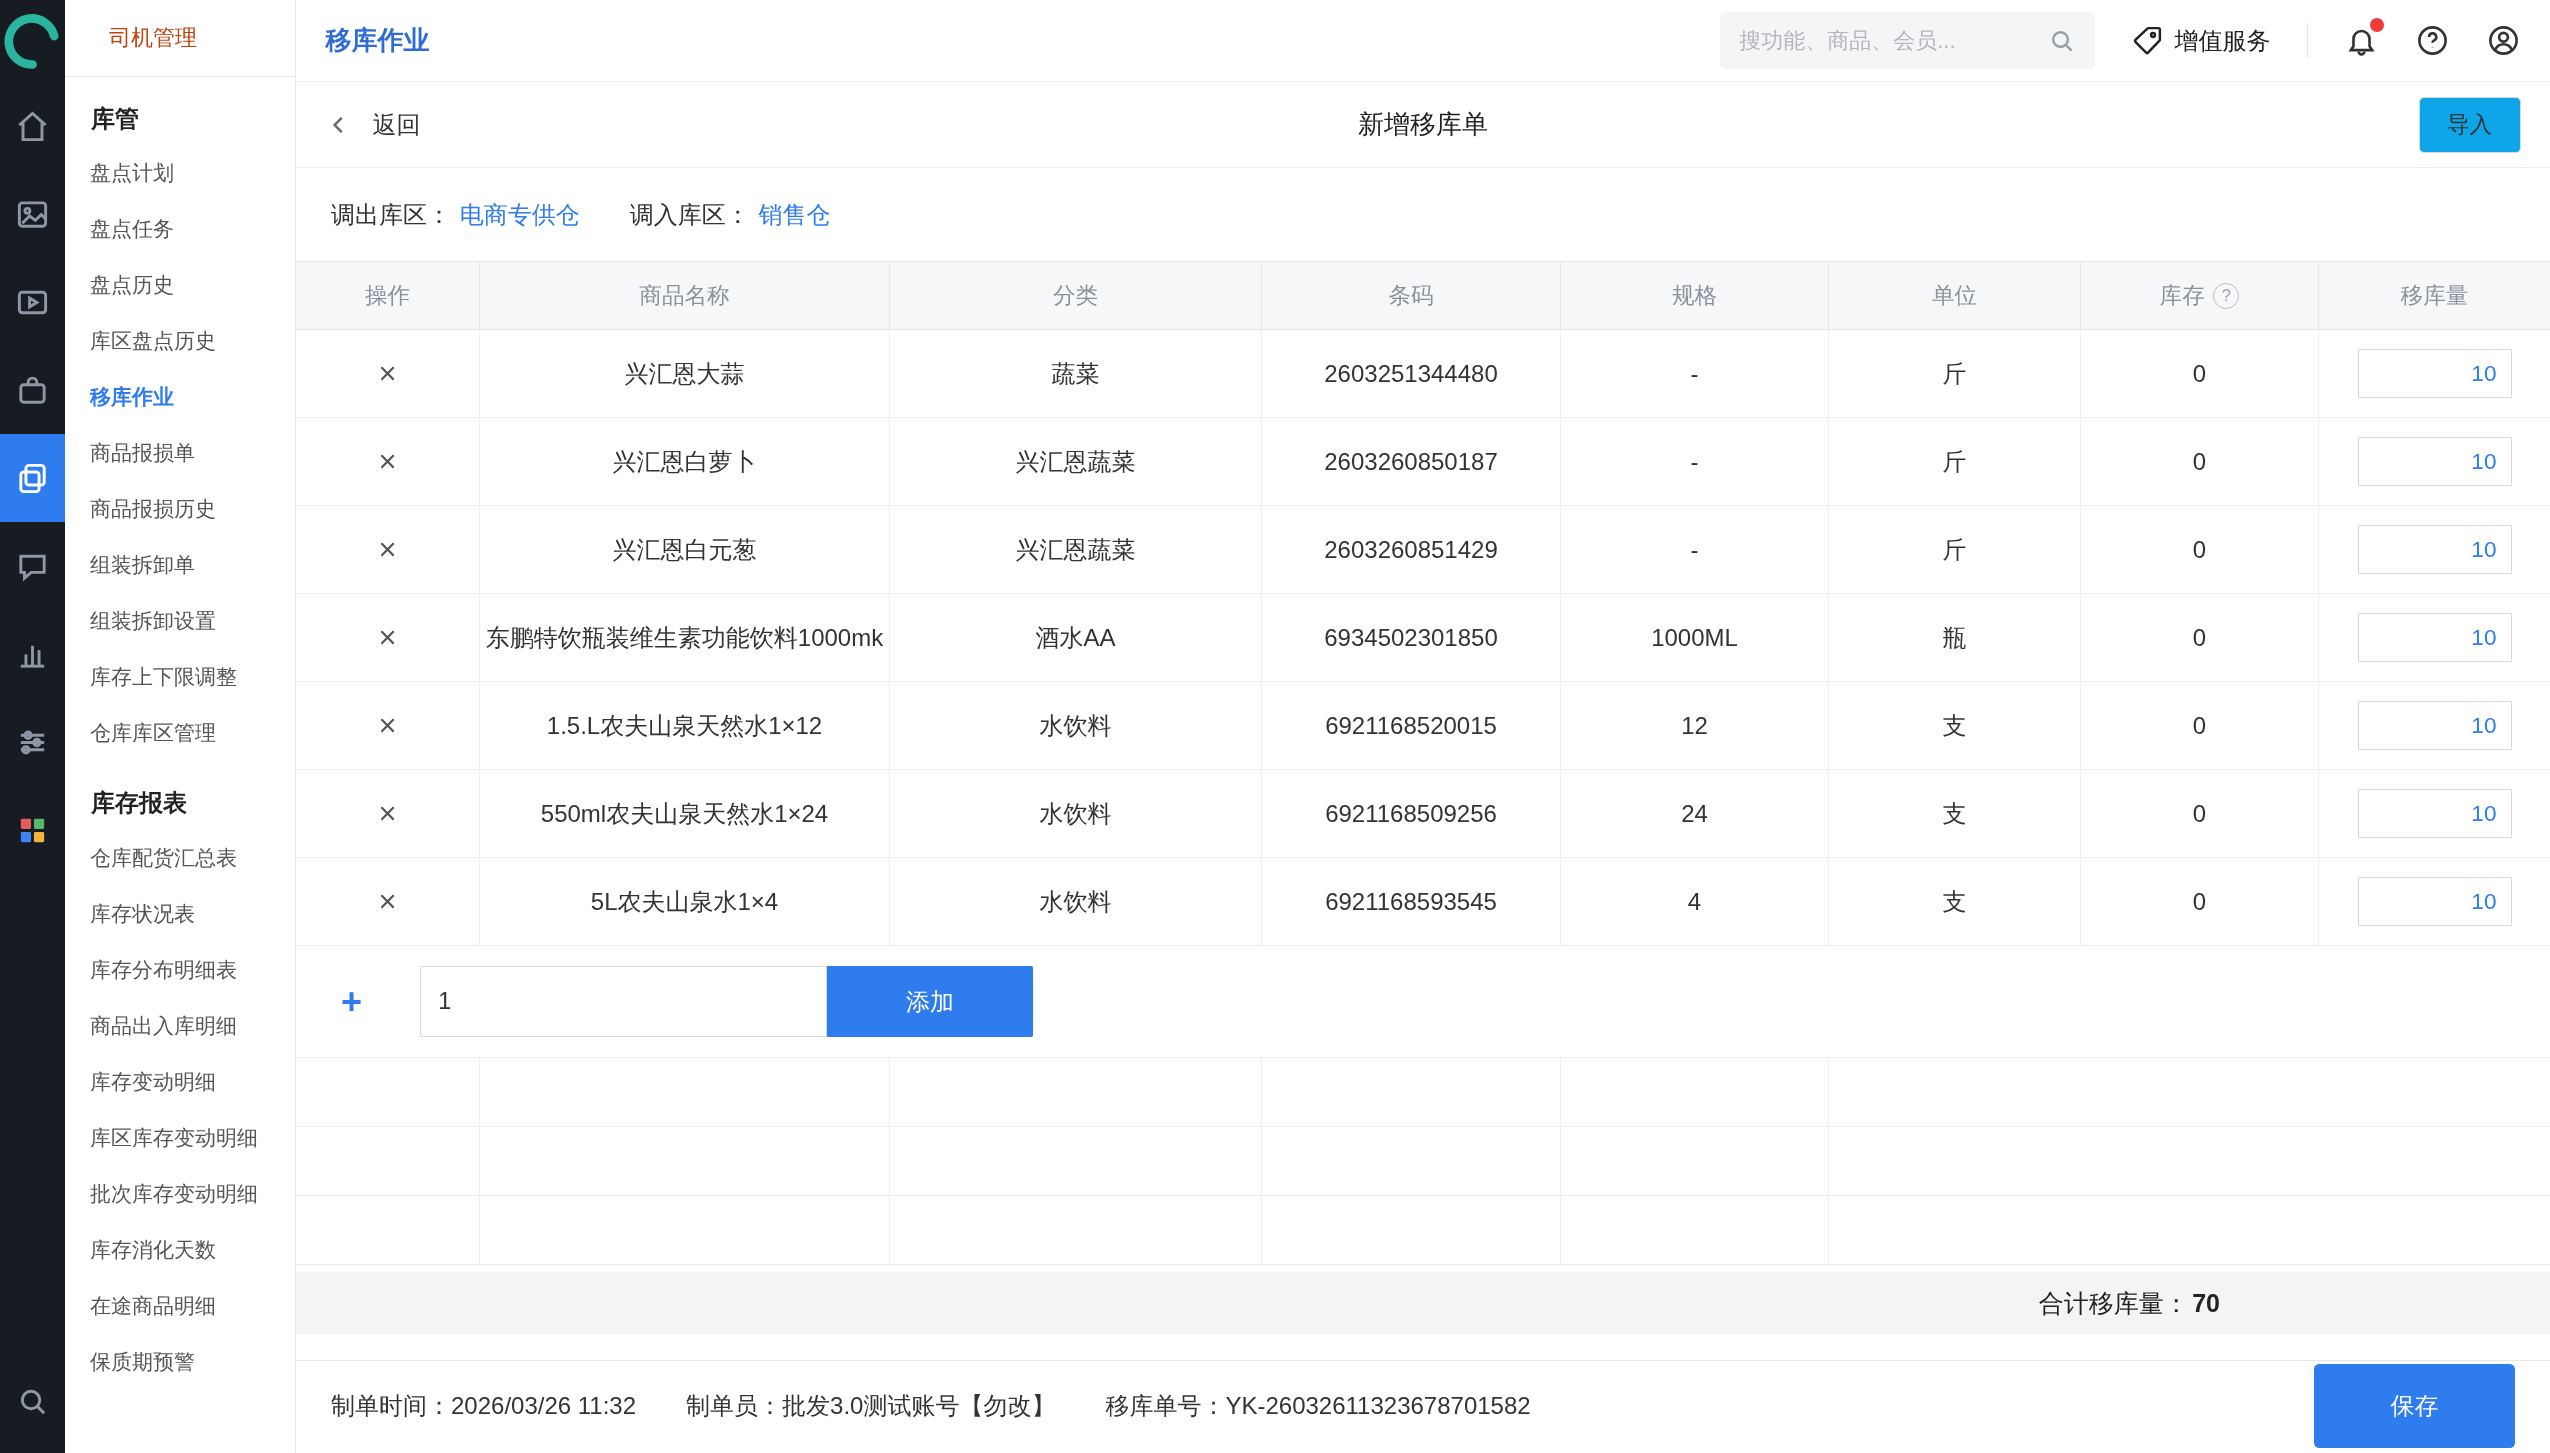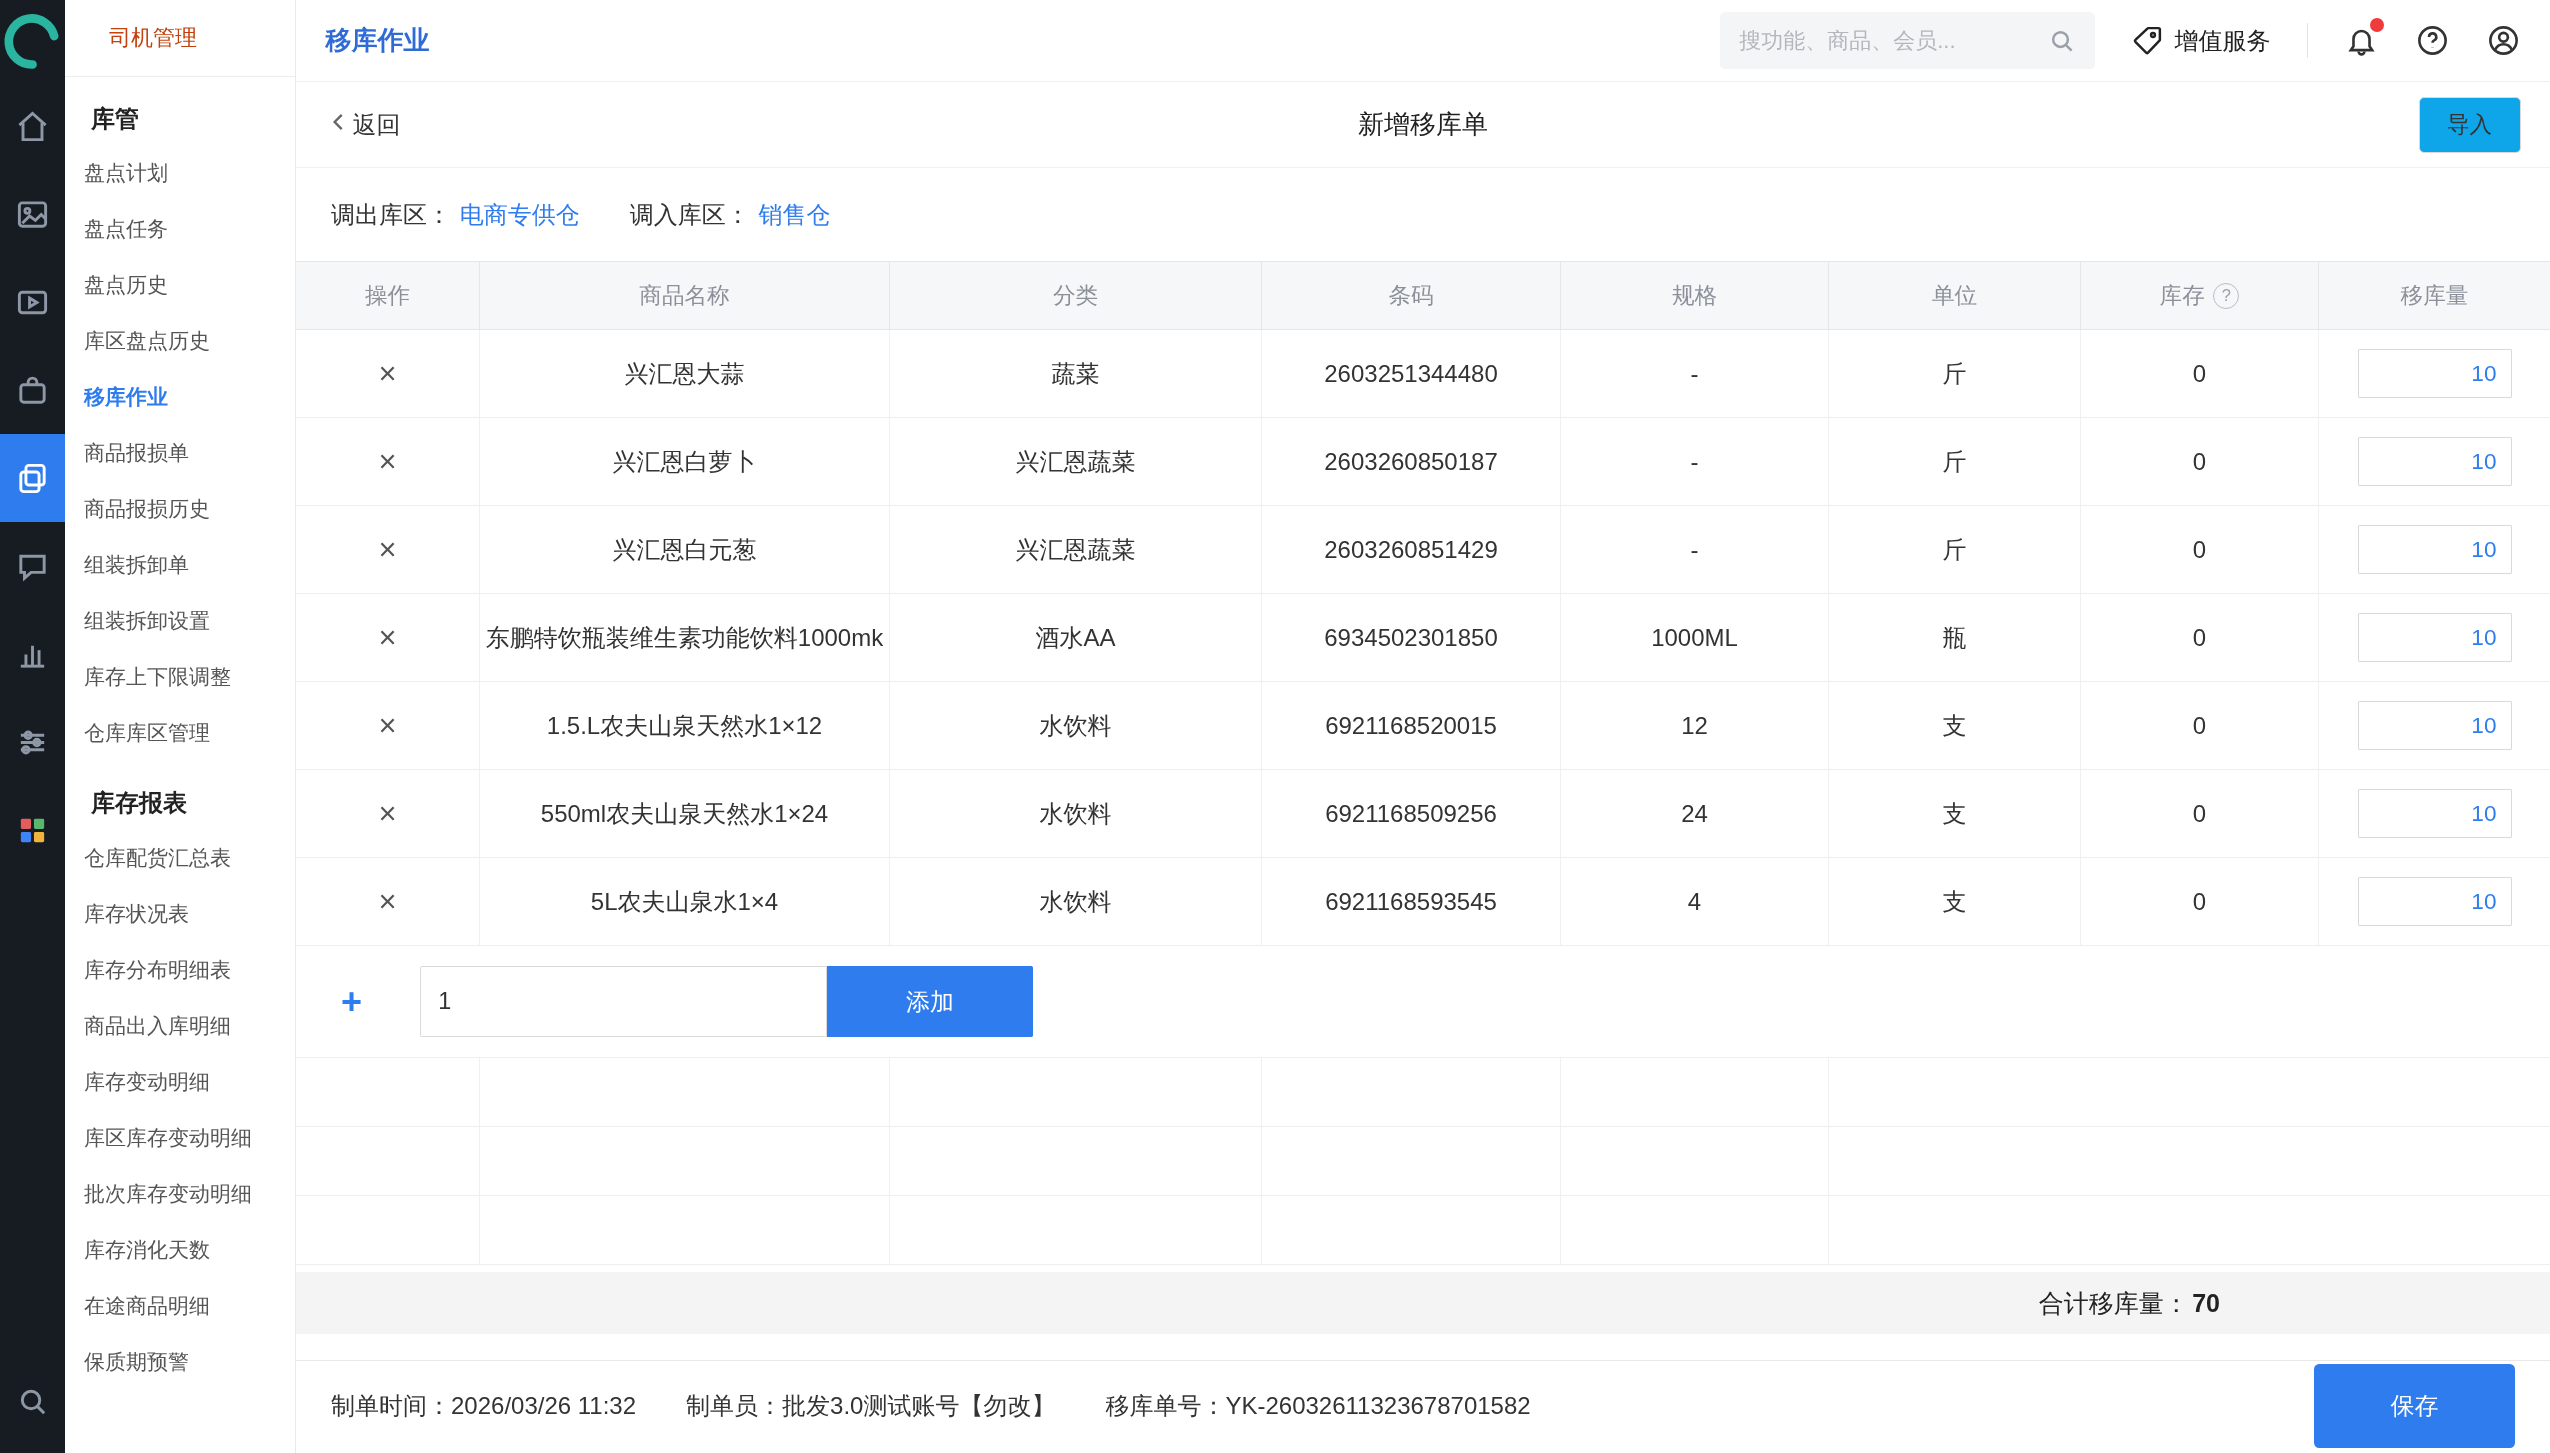--- a/index.html
+++ b/index.html
@@ -13,21 +13,21 @@
   .rail-icon{width:65px;height:88px;display:flex;align-items:center;justify-content:center;color:#8d97a5;cursor:pointer}
   .rail-icon.active{background:#2e7cee;color:#fff}
   .rail-icon svg{width:35px;height:35px}
   .rail-bottom{margin-top:auto;margin-bottom:8.7px}
 
   
   .sidebar{width:231px;background:#fff;border-right:0.9px solid #e9e9e9;flex-shrink:0;overflow:hidden}
   .side-top{height:76px;display:flex;align-items:center;padding-left:44px;font-size:22px;color:#c2410c;cursor:pointer}
   .side-divider{height:0.9px;background:#ececec}
   .side-section-title{font-size:24px;font-weight:bold;color:#222;padding:26px 0 10.4px 26px;white-space:nowrap}
-  .side-item{font-size:21px;color:#555;padding-left:19px;height:56px;line-height:56px;cursor:pointer;white-space:nowrap}
+  .side-item{font-size:21px;color:#555;padding-left:25px;height:56px;line-height:56px;cursor:pointer;white-space:nowrap}
   .side-item.active{color:#2e7cee;font-weight:bold}
 
   
   .main{flex:1;display:flex;flex-direction:column;min-width:0;background:#fff}
   .main>*{flex-shrink:0}
 
   .topbar{height:82px;display:flex;align-items:center;padding:0 29.5px;border-bottom:0.9px solid #efefef}
   .page-title{font-size:26px;font-weight:bold;color:#2e6bd6}
   .topbar-right{margin-left:auto;display:flex;align-items:center;gap:36px}
   .searchbox{width:375px;height:57px;background:#f4f5f7;border-radius:5.2px;display:flex;align-items:center;padding:0 19px;color:#b3b6bc}
@@ -35,21 +35,21 @@
   .searchbox input::placeholder{color:#b3b6bc}
   .searchbox svg{width:29.5px;height:29.5px;color:#9aa0aa}
   .vas{display:flex;align-items:center;gap:10.4px;font-size:24px;color:#222;cursor:pointer}
   .vas svg{width:33px;height:33px}
   .v-div{width:0.9px;height:35px;background:#e3e3e3}
   .icon-btn{position:relative;cursor:pointer;color:#333;display:flex}
   .icon-btn svg{width:35px;height:35px}
   .red-dot{position:absolute;top:-5.2px;right:-5.2px;width:14px;height:14px;border-radius:50%;background:#f03b3b}
 
   .subheader{height:86px;display:flex;align-items:center;padding:0 29.5px;position:relative;border-bottom:0.9px solid #f1f1f1}
-  .back{display:flex;align-items:flex-start;gap:1px;font-size:24px;color:#333;cursor:pointer}
+  .back{display:flex;align-items:center;gap:21px;font-size:24px;color:#333;cursor:pointer}
   .back svg{width:26px;height:26px;color:#666}
   .sub-title{position:absolute;left:50%;transform:translateX(-50%);font-size:26px;color:#222}
   .import-btn{margin-left:auto;width:102px;height:56px;border:0.9px solid #d9d9d9;border-radius:5.2px;background:#0ea5e9;
     font-size:22.6px;color:#333;cursor:pointer;font-family:inherit}
 
   .filterbar{height:93px;display:flex;align-items:center;padding:0 35px;font-size:24px}
   .filter-label{color:#333}
   .filter-value{color:#2e7cee;margin-left:8.7px;margin-right:50px;cursor:pointer}
 
   

